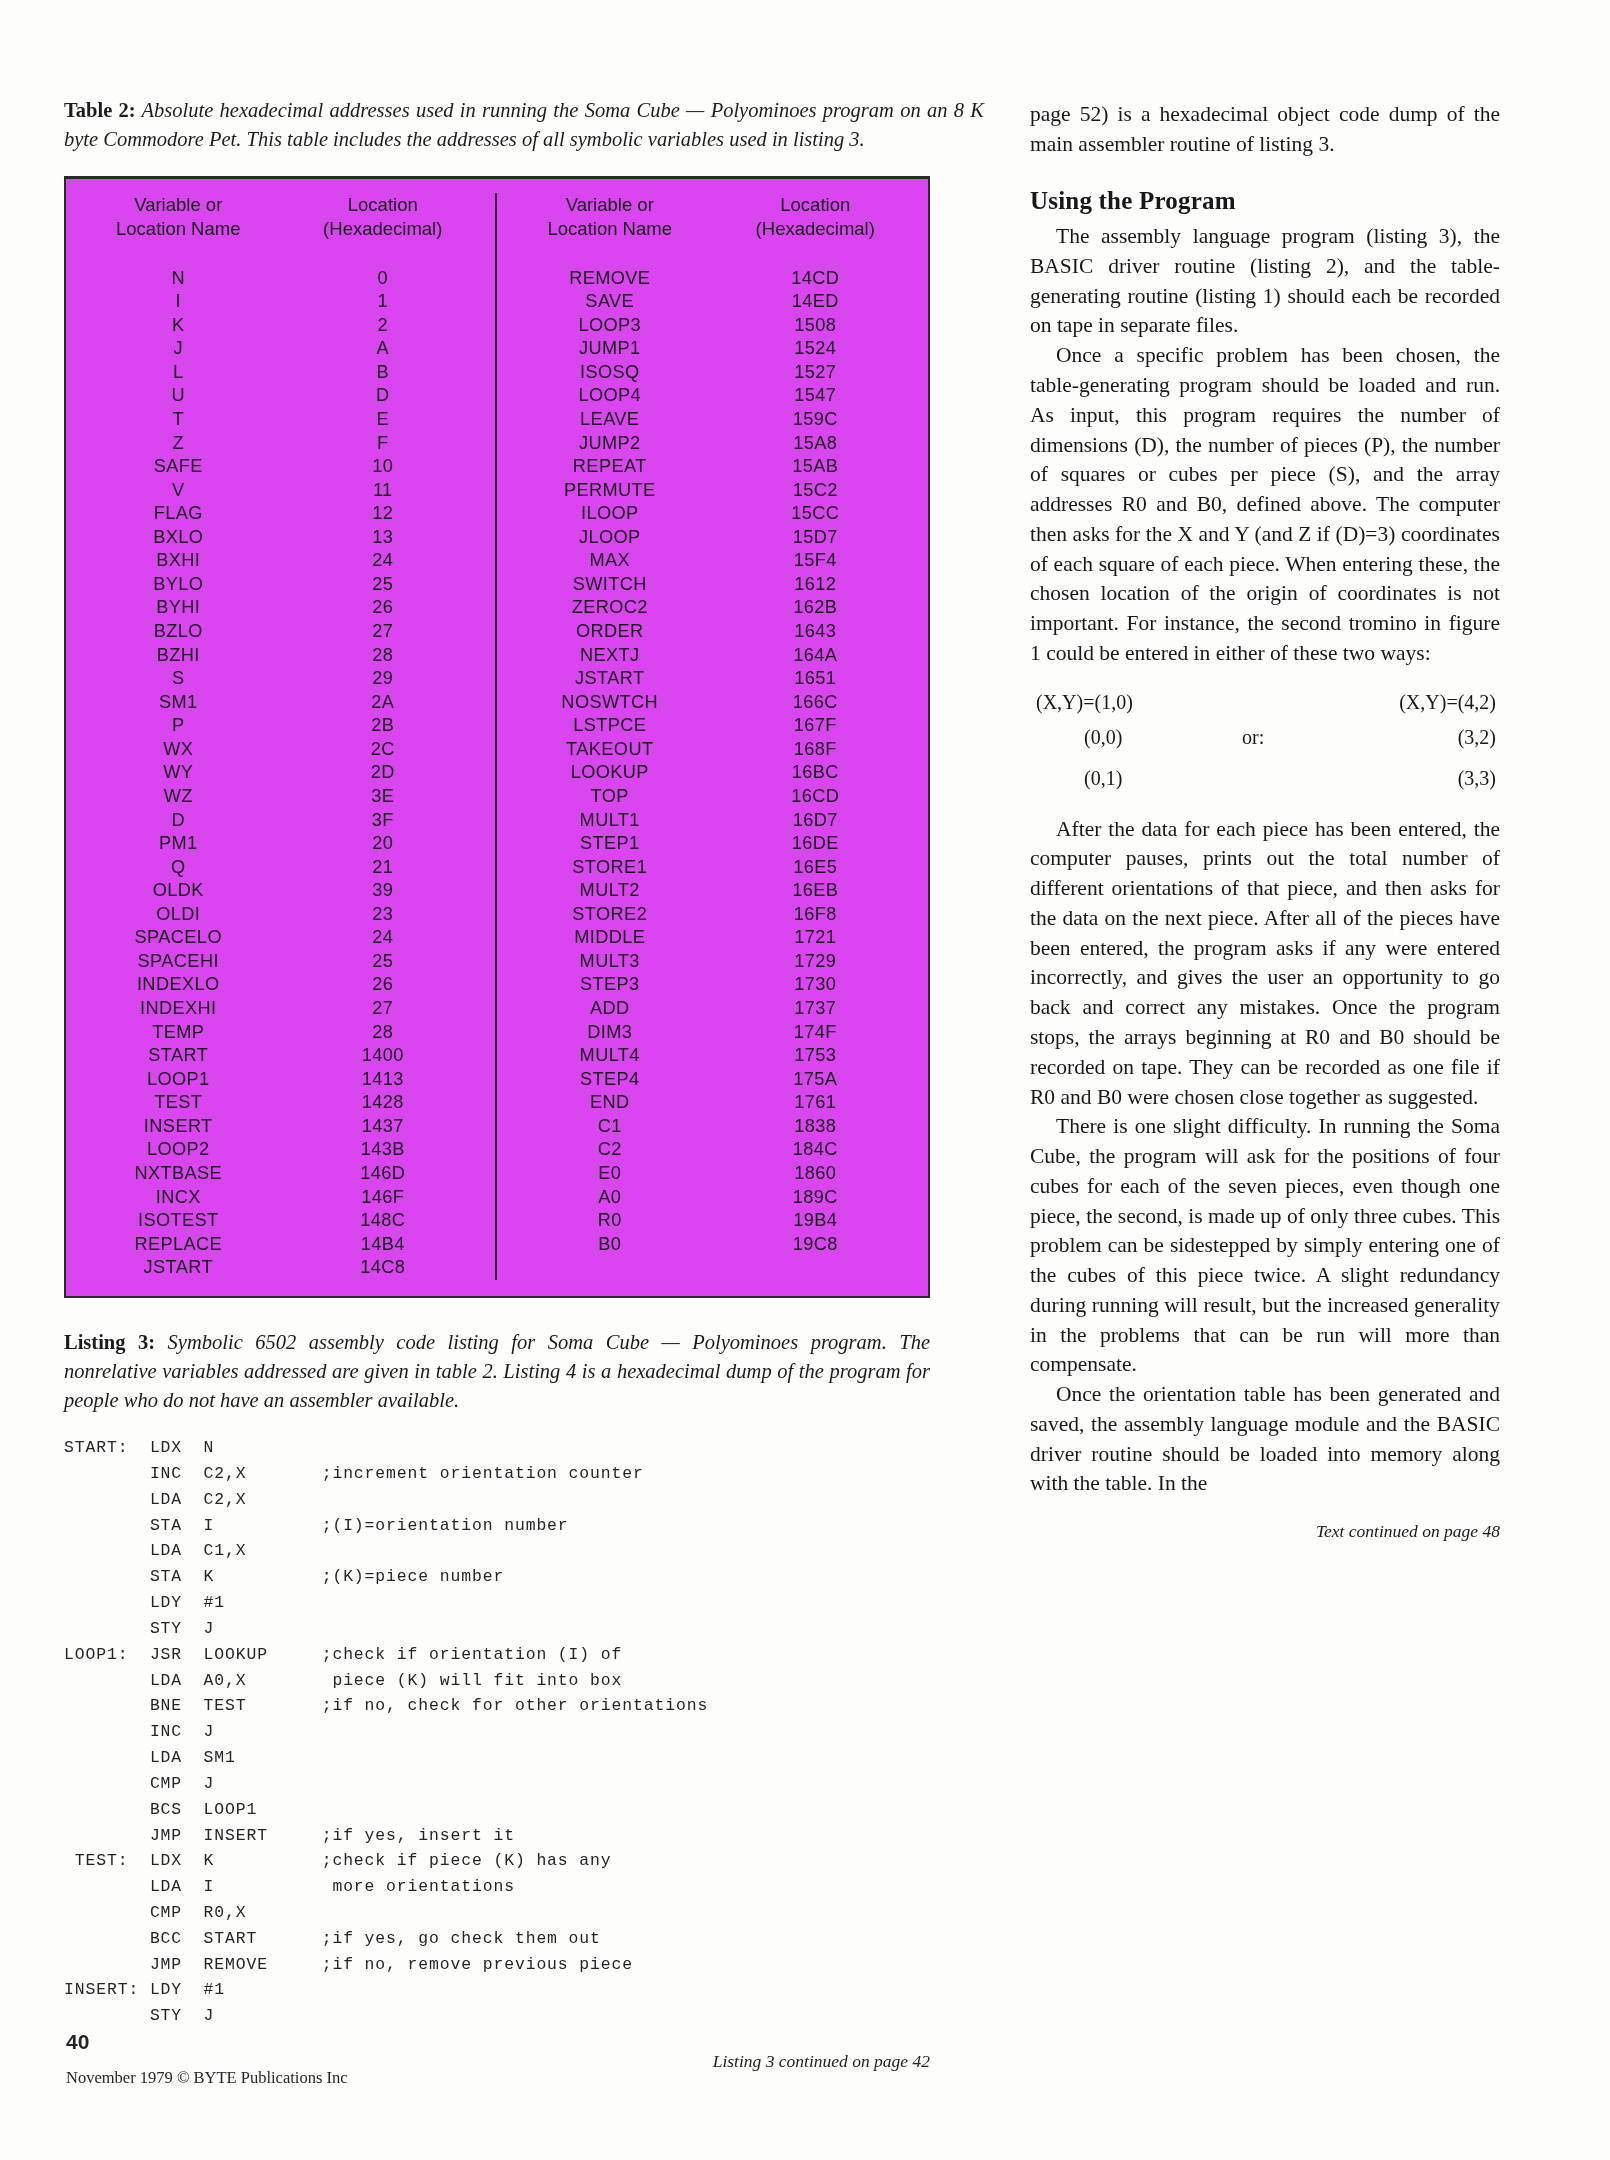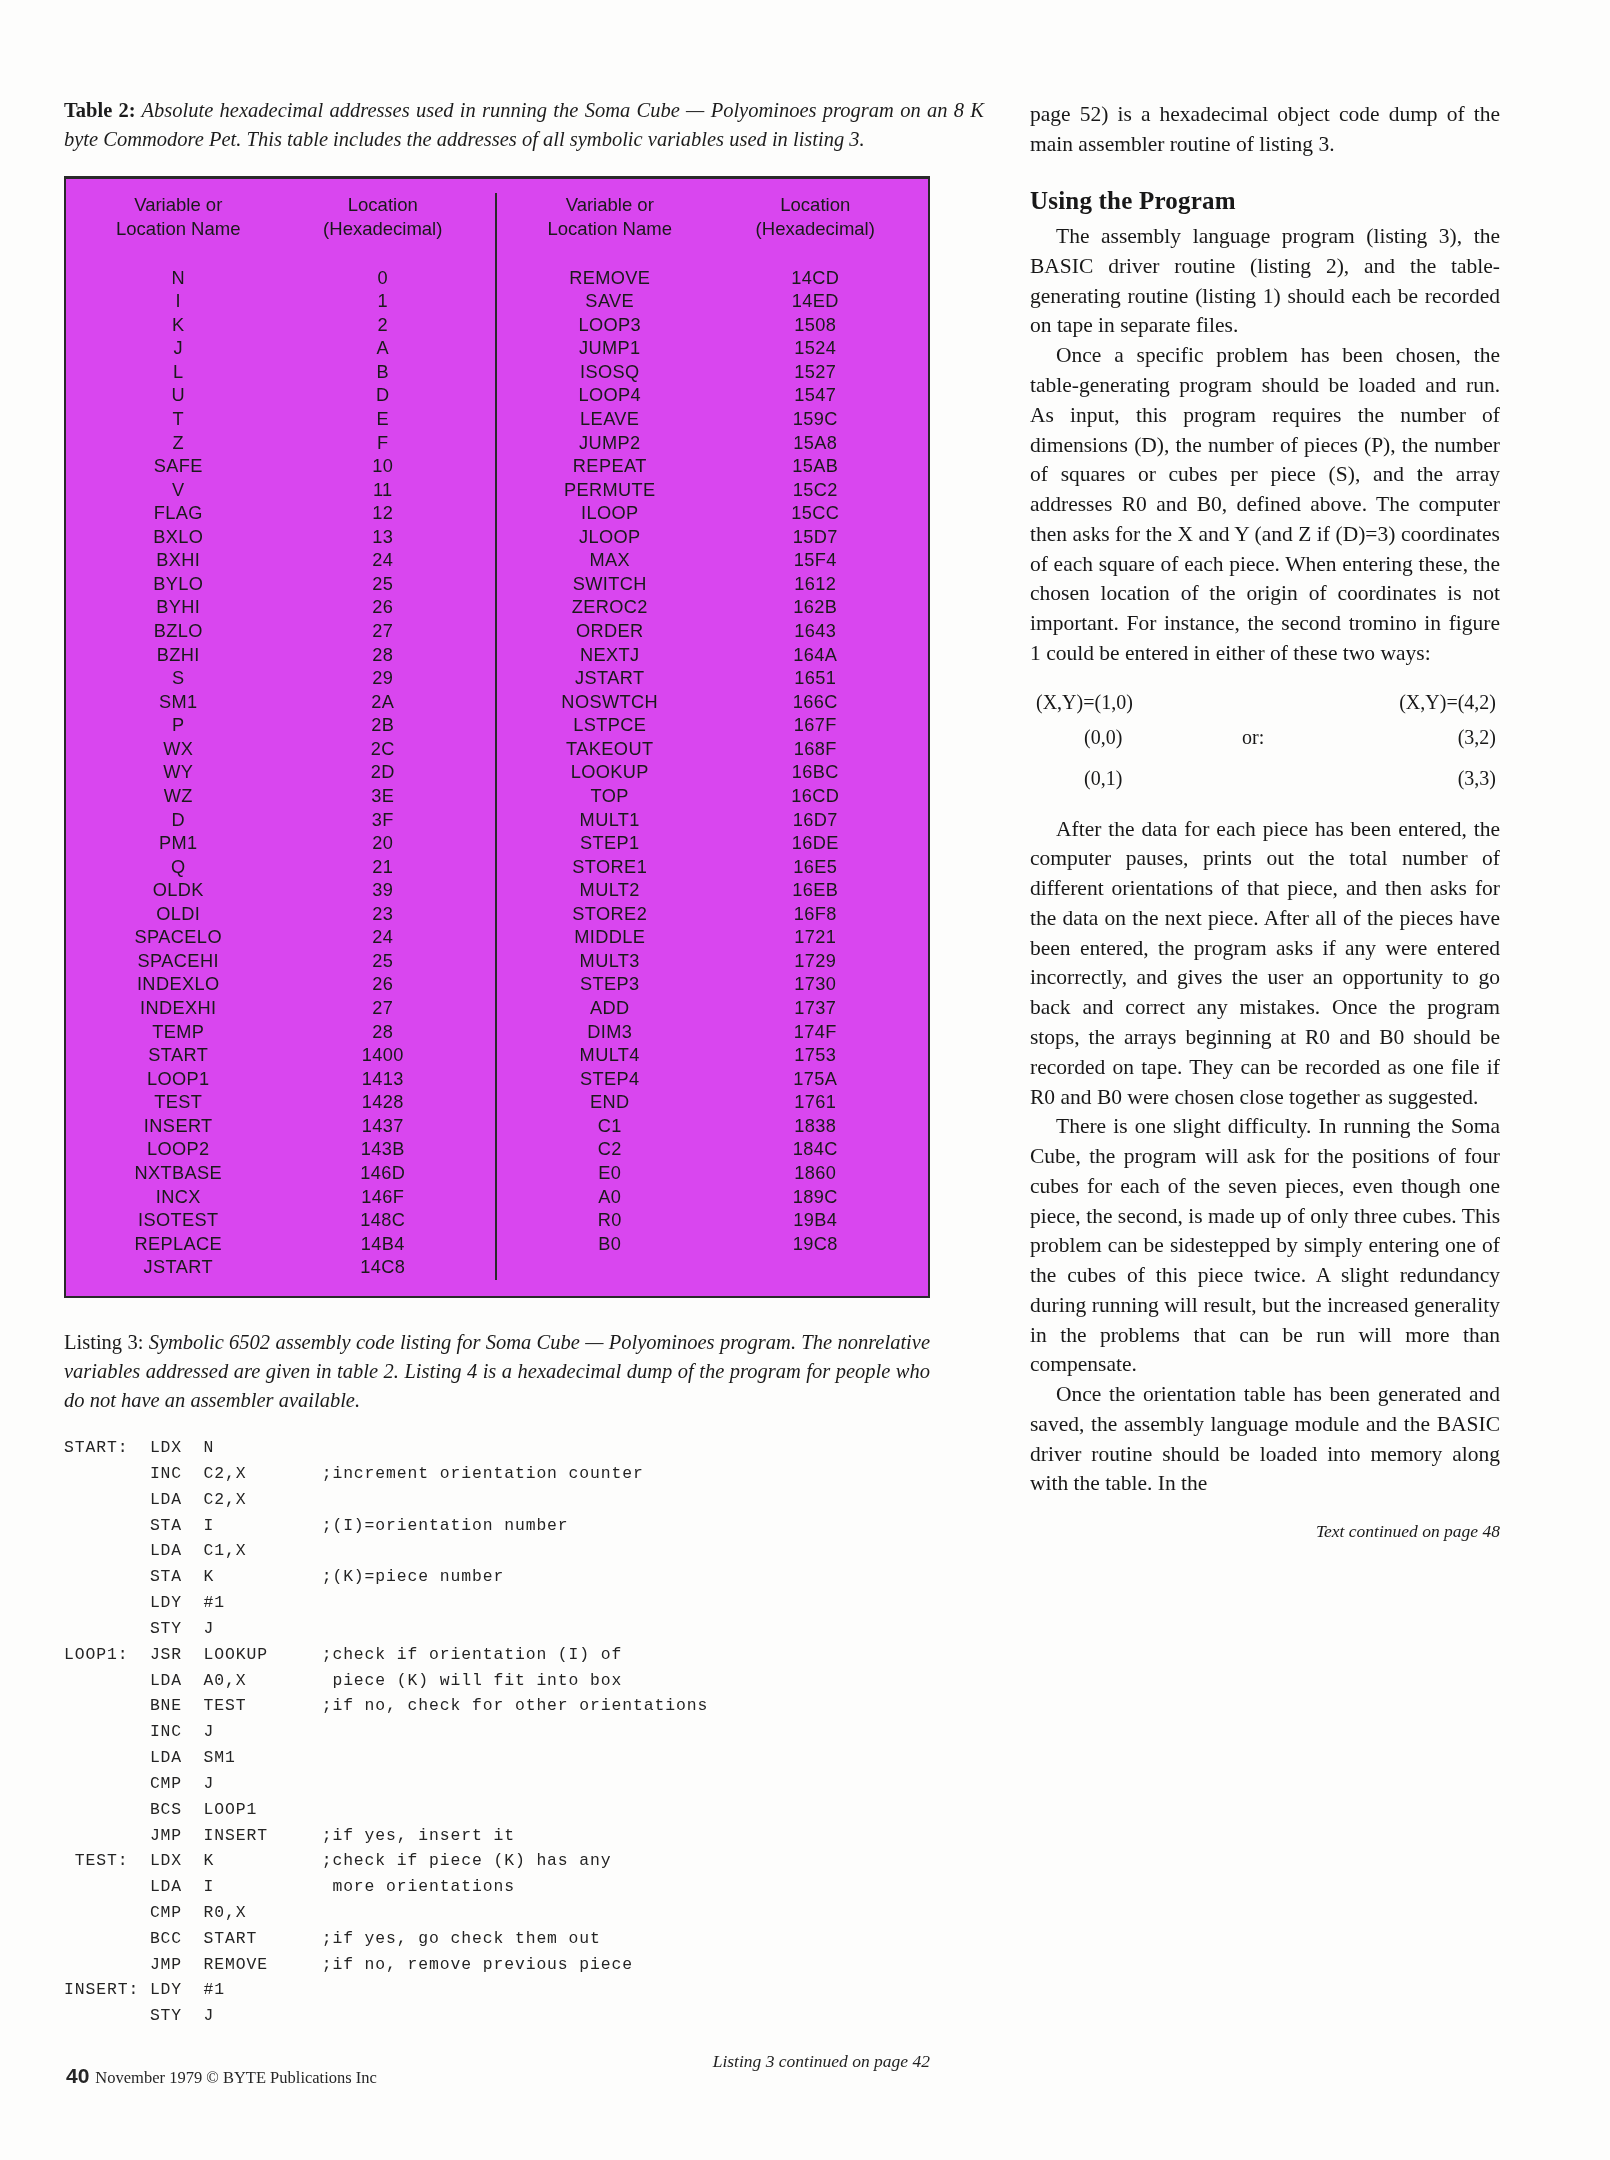--- a/index.html
+++ b/index.html
@@ -97,21 +97,21 @@
     font-family: "Liberation Serif", serif;
     font-style: italic;
     font-size: 20.5px;
     line-height: 1.42;
     text-align: justify;
     margin: 30px 0 20px 0;
     width: 866px;
   }
   .listing-caption .lead {
     font-style: normal;
-    font-weight: normal;
+    font-weight: bold;
   }
 
   
   .code {
     font-family: "Liberation Mono", monospace;
     font-size: 16.4px;
     line-height: 1.575;
     letter-spacing: 0.9px;
     color: #242424;
     white-space: pre;
@@ -177,21 +177,22 @@
   
   .footer {
     position: absolute;
     left: 66px;
     bottom: 72px;
     font-family: "Liberation Serif", serif;
     font-size: 16.5px;
     color: #262626;
     display: flex;
     align-items: baseline;
-    gap: 6px;
+    gap: 14px;
+    flex-direction: column;
   }
   .footer .pg {
     font-family: "Liberation Sans", sans-serif;
     font-weight: bold;
     font-size: 21px;
   }
 </style>
 </head>
 <body>
 

